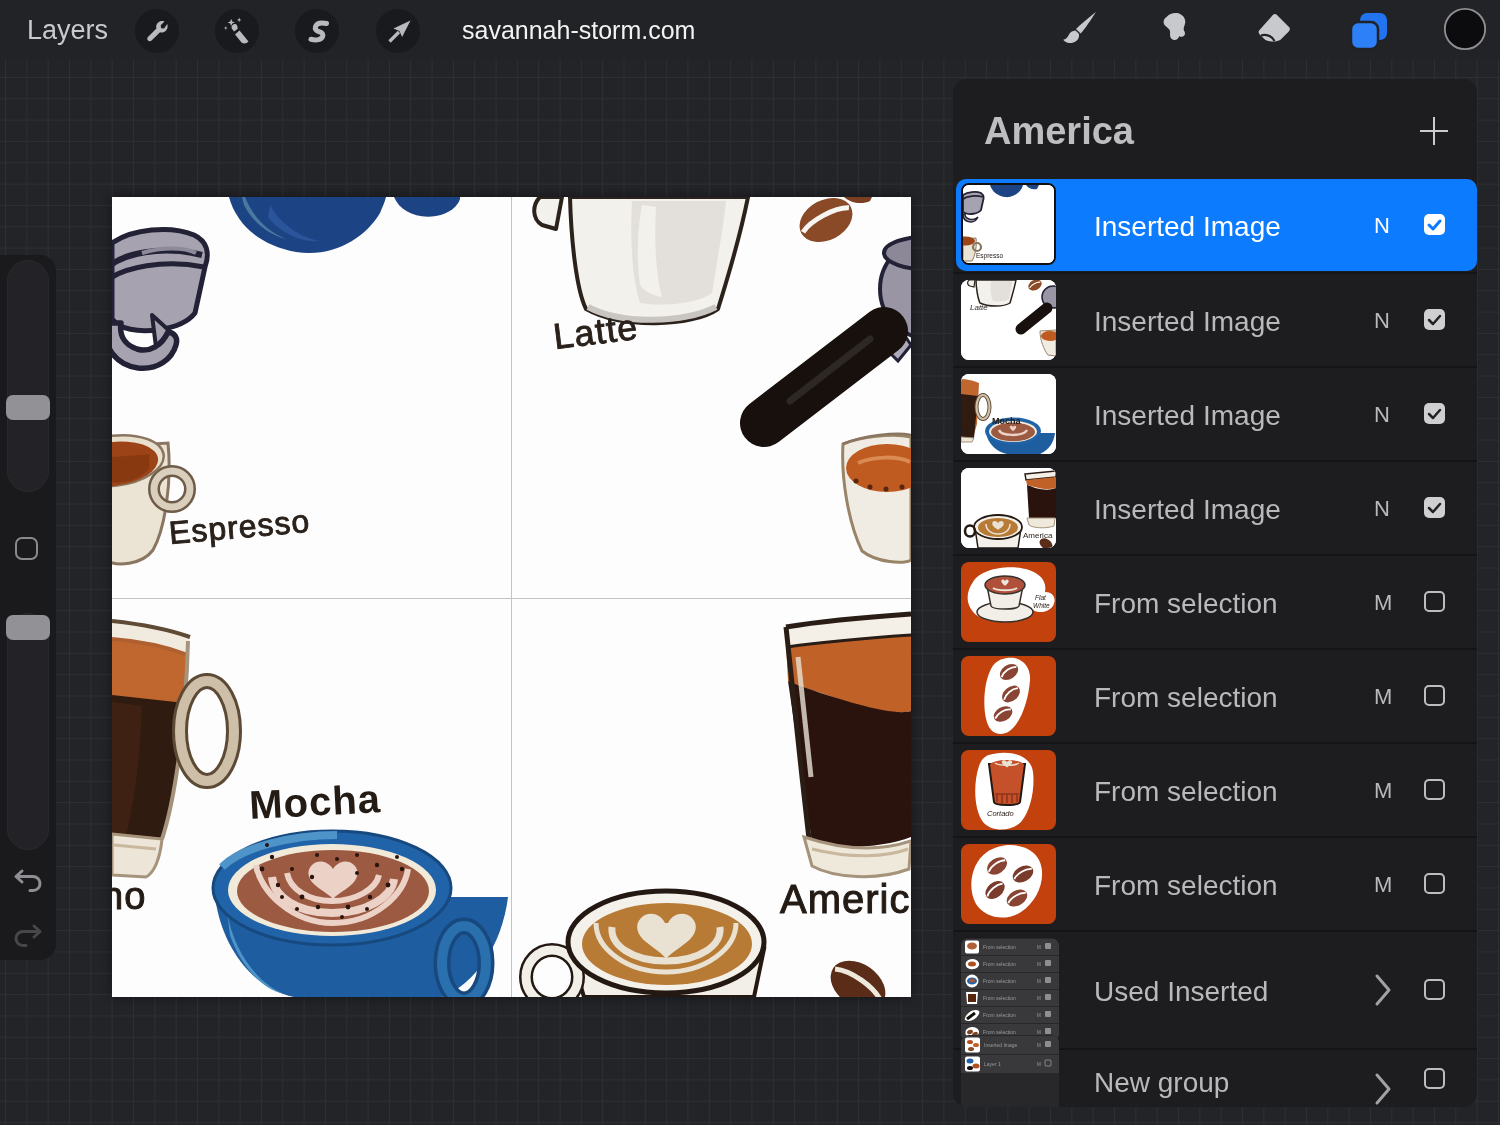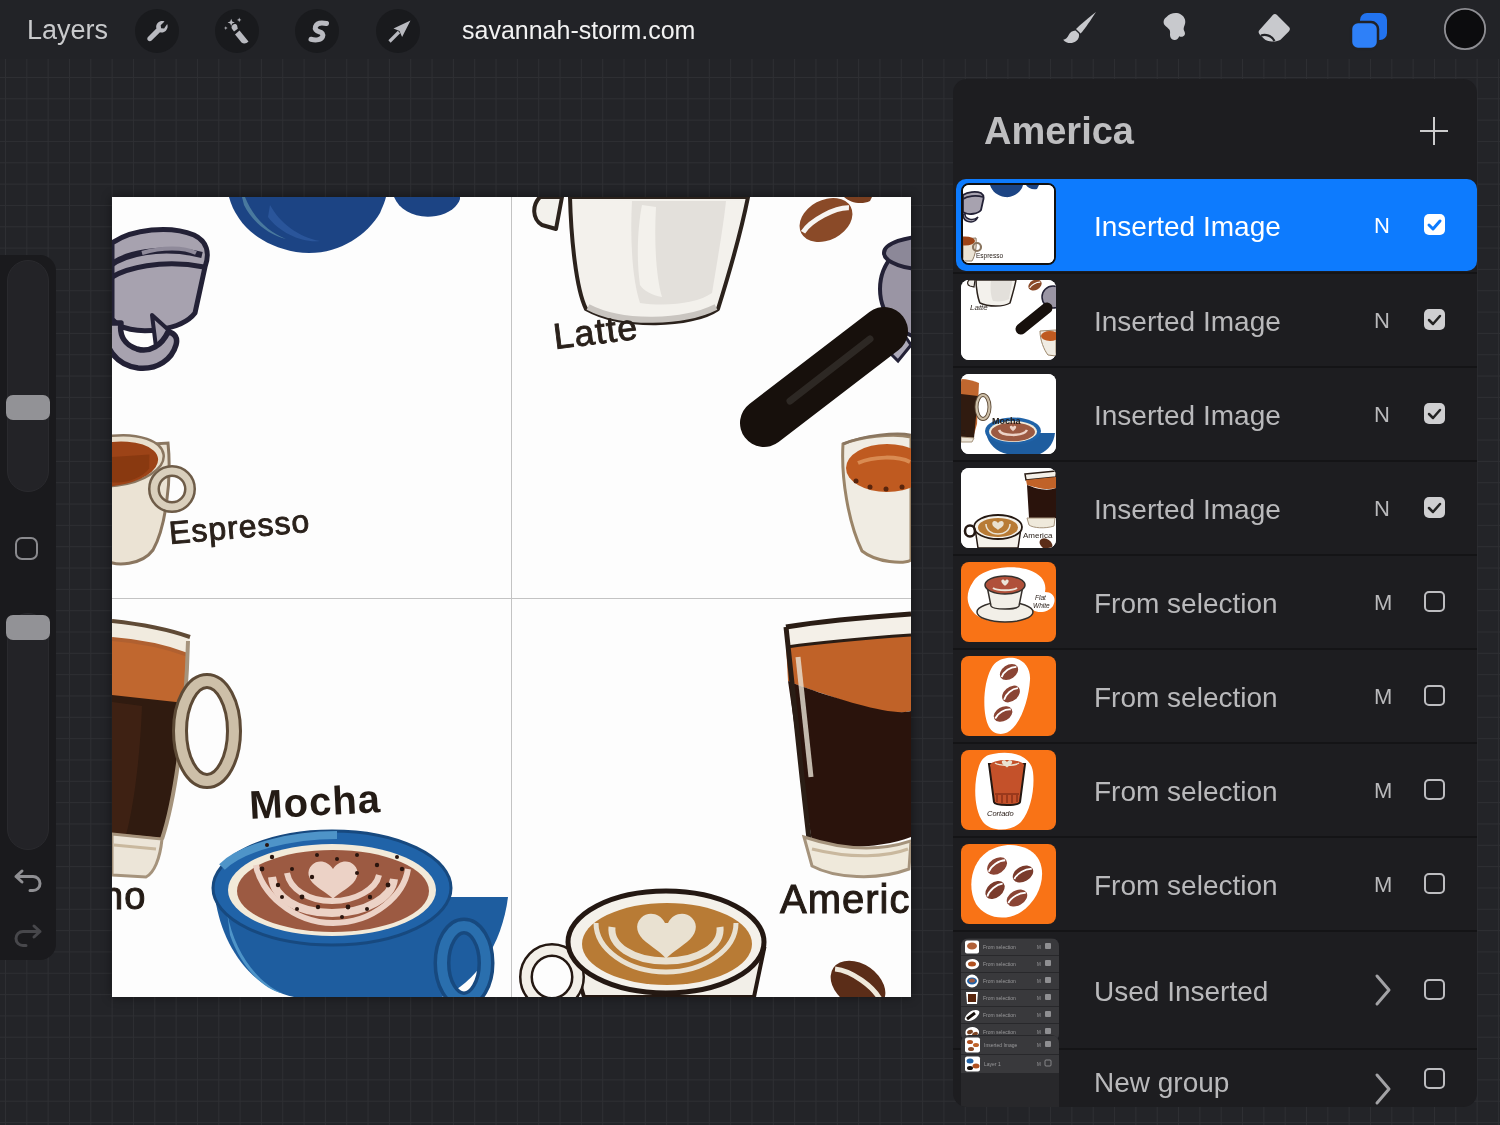--- a/index.html
+++ b/index.html
@@ -43,21 +43,21 @@
     background:#fdfdfd; box-shadow:0 0 10px rgba(0,0,0,0.45);
   }
   .panel {
     position:absolute; left:953px; top:79px; width:524px; height:1028px;
     background:#1d1d20; border-radius:14px; overflow:hidden;
   }
   .ptitle { position:absolute; left:31px; top:31px; font-size:38px; font-weight:bold; color:#bebec0; }
   .row { position:absolute; left:0; width:524px; height:94px; }
   .rowsep { position:absolute; left:0; width:524px; height:2px; background:#141416; }
   .thumb { position:absolute; left:8px; top:7px; width:95px; height:80px; border-radius:8px; overflow:hidden; background:#fff; }
-  .dthumb { background:#f97316; }
+  .dthumb { background:#c2410c; }
   .rlabel { position:absolute; left:141px; font-size:28px; color:#b9b9bb; }
   .rn { position:absolute; left:421px; font-size:22px; color:#b9b9bb; }
   .cb { position:absolute; left:471px; width:21px; height:21px; border-radius:5px; }
   .cb-checked { background:#cfcfd1; }
   .cb-un { border:2px solid #bdbdc0; background:transparent; }
 </style>
 </head>
 <body>
 
 <div class="topbar">

